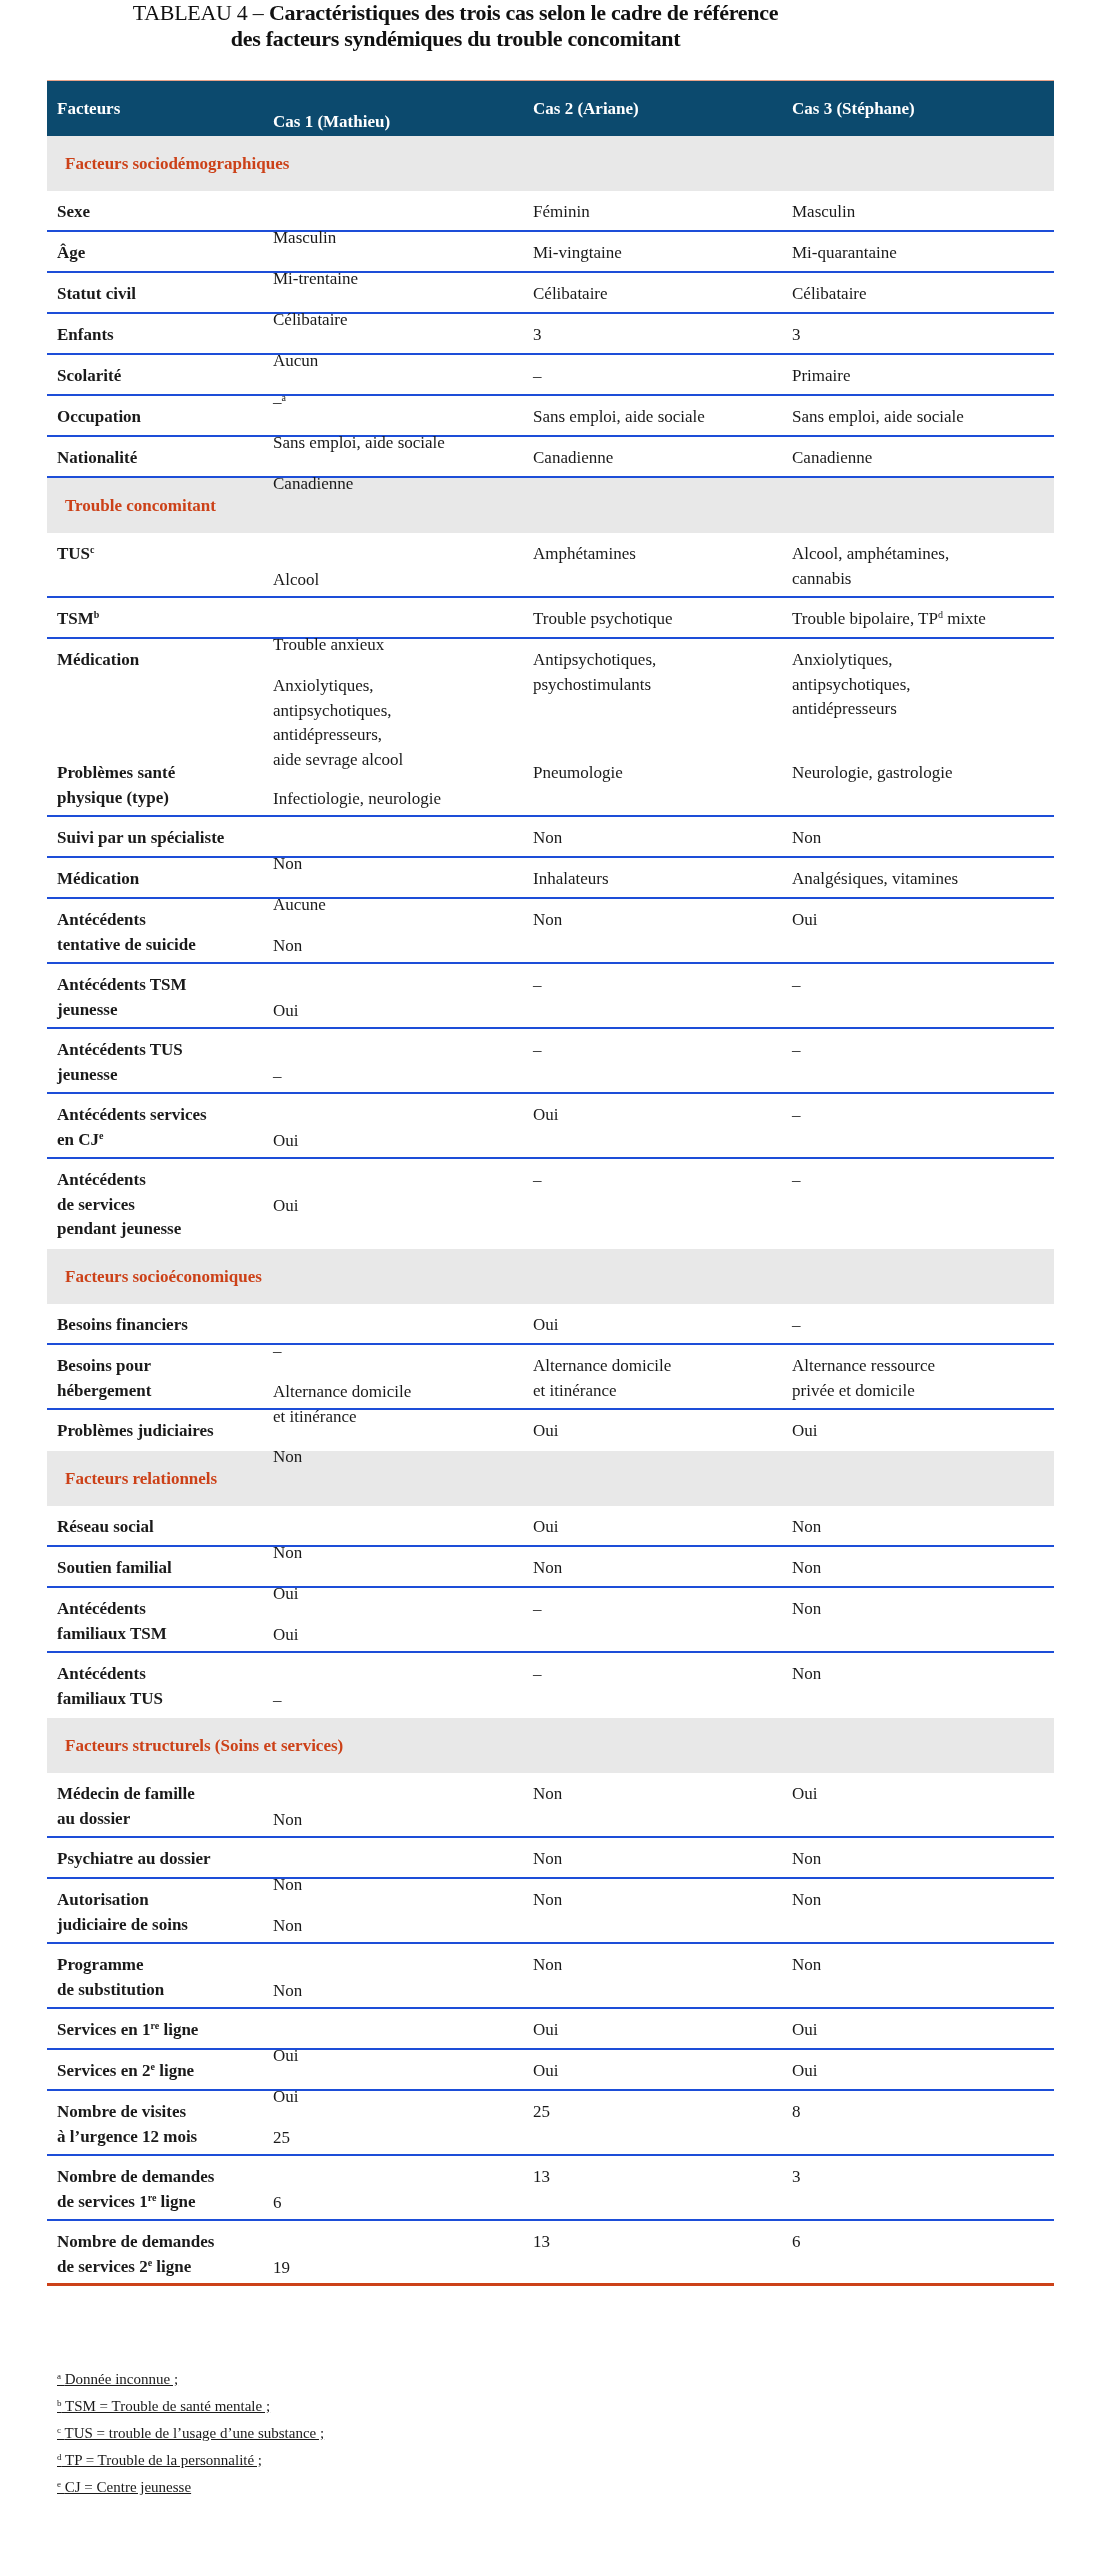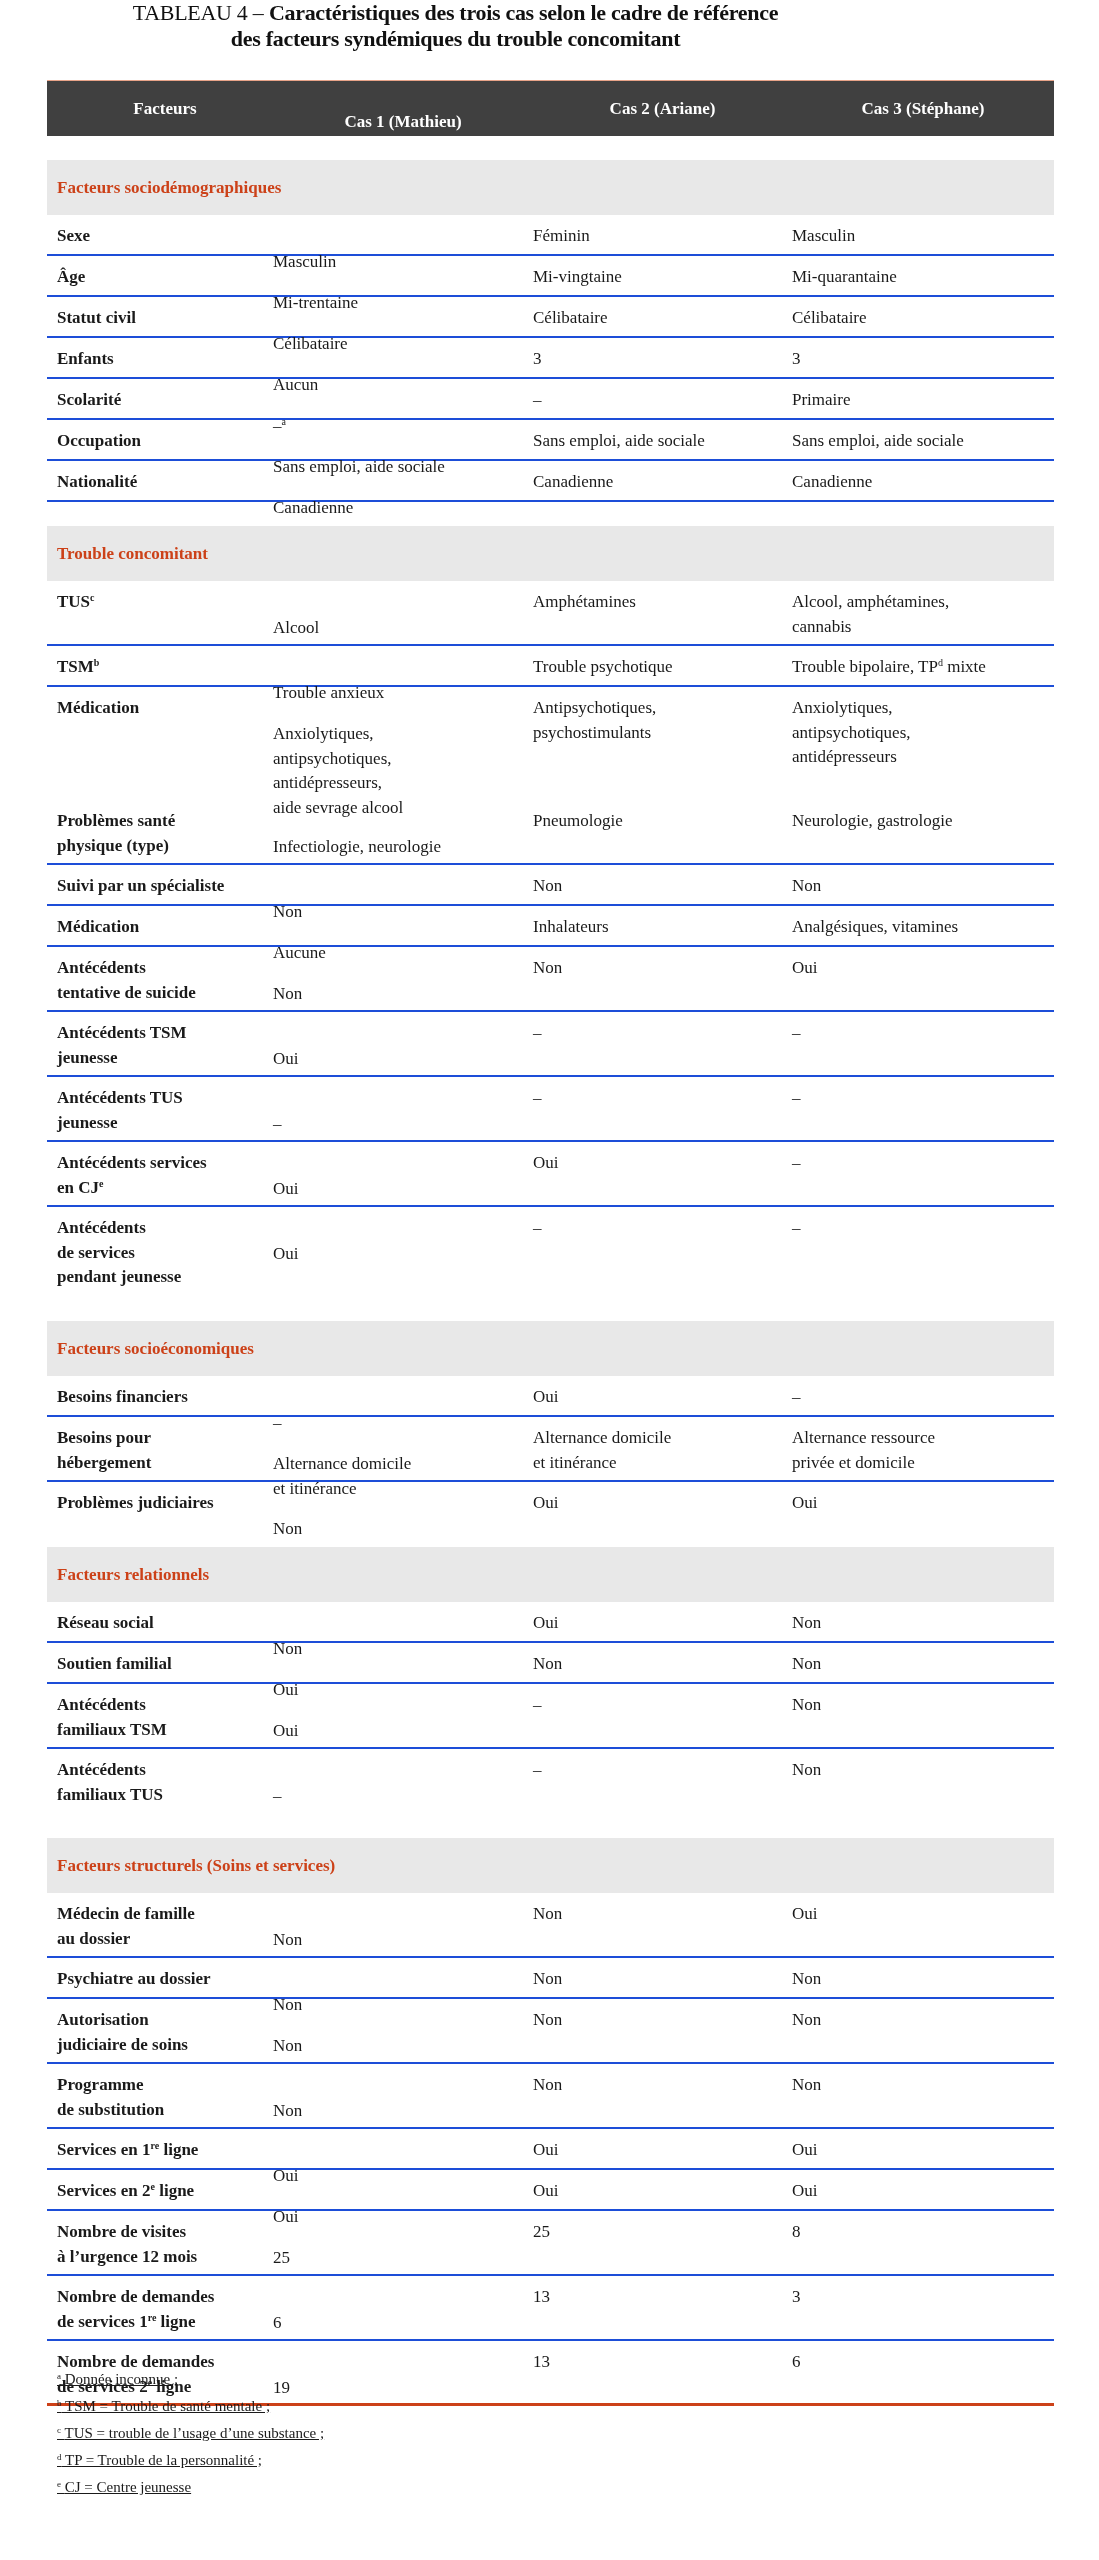--- a/index.html
+++ b/index.html
@@ -1,26 +1,26 @@
 <!DOCTYPE html>
 <html><head>
 <meta charset="utf-8">
 <style>
   html, body { margin: 0; padding: 0; background: #ffffff; }
   body { width: 1099px; height: 2560px; position: relative; font-family: "Liberation Serif", "DejaVu Serif", serif; color: #1a1a1a; overflow: hidden; }
   .title { position: absolute; top: 0; left: 0; width: 911px; text-align: center; font-size: 22px; line-height: 26px; color: #111; }
   .title .lead { font-weight: normal; letter-spacing: -0.3px; }
   .title .bold { font-weight: bold; letter-spacing: -0.3px; }
   .table { position: absolute; top: 80px; left: 47px; width: 1007px; }
-  .hdr { background: #404040; height: 55px; display: flex; align-items: center; color: #fff; font-weight: bold; font-size: 17px; border-top: 1px solid #e9a489; text-align: center; }
+  .hdr { background: #0c4a6e; height: 55px; display: flex; align-items: center; color: #fff; font-weight: bold; font-size: 17px; border-top: 1px solid #e9a489; }
   .col0 { width: 226px; padding-left: 10px; box-sizing: border-box; }
   .col1 { width: 260px; margin-top: 26px; }
   .col2 { width: 259px; }
   .col3 { width: 262px; }
-  .section { background: #E8E8E8; height: 55px; display: flex; align-items: center; padding-left: 10px; color: #CC4118; font-weight: bold; font-size: 17px; margin-top: 24px; }
+  .section { background: #E8E8E8; height: 55px; display: flex; align-items: center; padding-left: 18px; color: #CC4118; font-weight: bold; font-size: 17px; }
   .row { display: flex; align-items: flex-start; border-bottom: 2px solid #1d4ed8; box-sizing: border-box; padding-top: 9px; font-size: 17px; line-height: 24.5px; }
   .row.noborder { border-bottom: none; }
   .row .col0 { font-weight: bold; }
   .h1 { height: 41px; }
   .h2 { height: 65px; }
   .h3 { height: 90px; }
   .h4 { height: 113px; }
   .row.last { border-bottom: 3px solid #CC4118; }
   .cell { white-space: pre-line; }
   sup { font-size: 10px; line-height: 0; vertical-align: 6px; }

